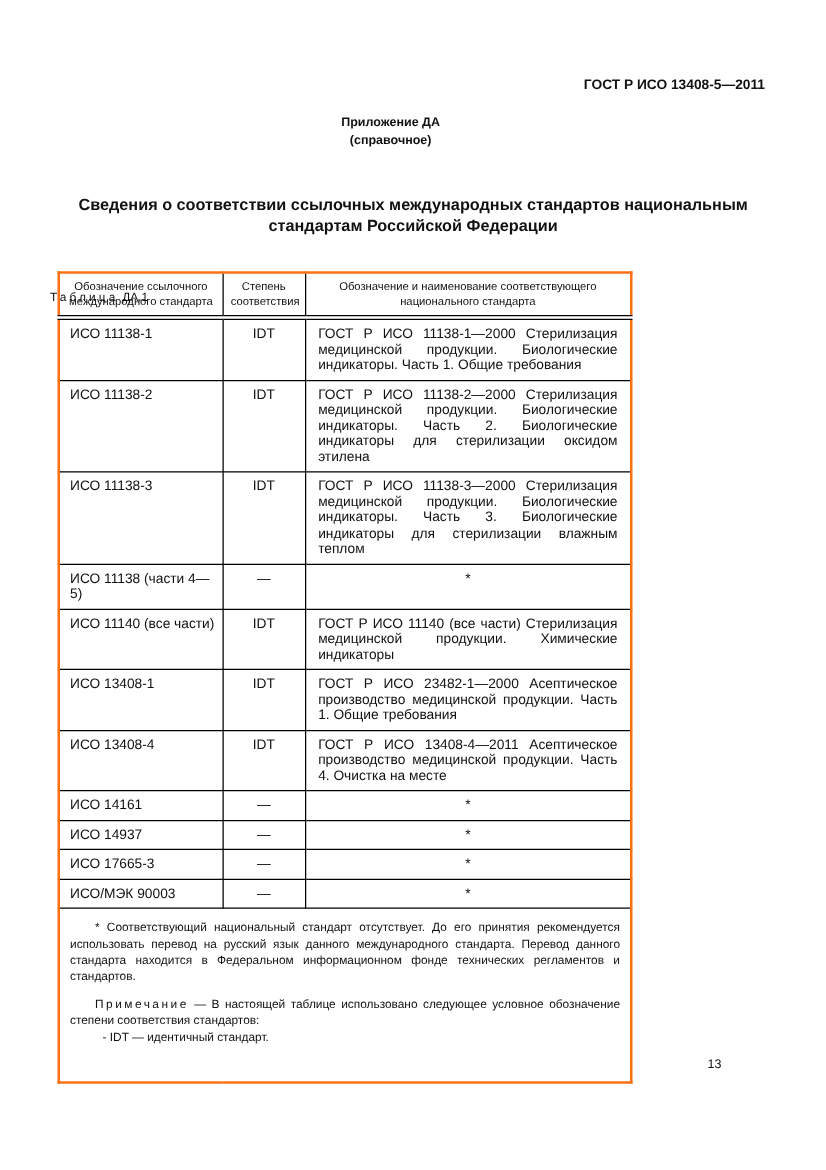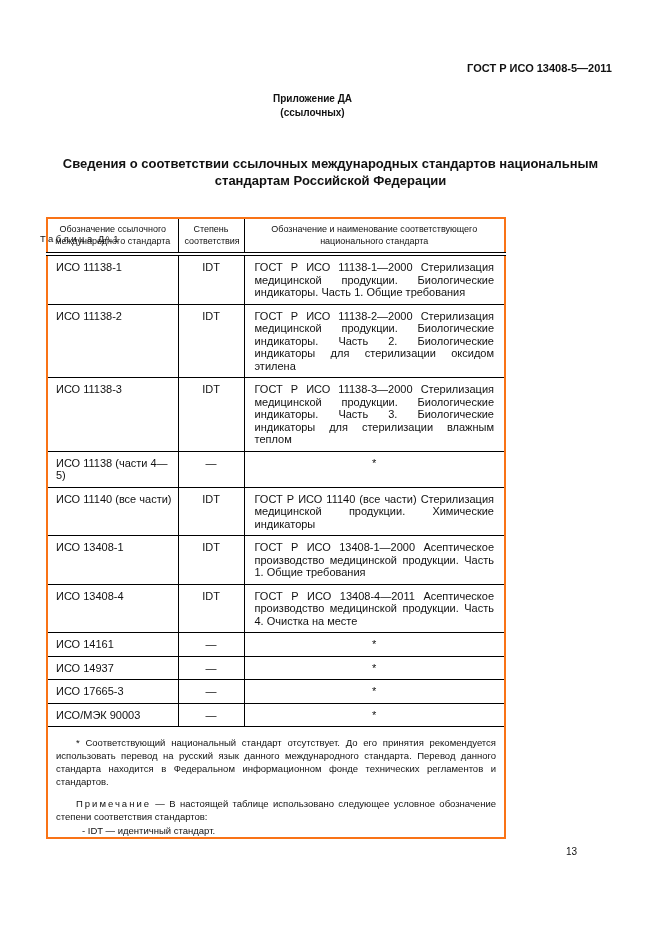--- a/index.html
+++ b/index.html
@@ -86,21 +86,21 @@
     padding: 5px 6px;
   }
   .std-table td.c1 { padding-left: 8px; }
   .std-table td.c2 { text-align: center; }
   .std-table td.c3 { text-align: justify; padding-left: 10px; padding-right: 10px; }
   .std-table td.c3.star { text-align: center; }
   .col-ref { width: 131px; }
   .col-deg { width: 66px; }
 
   .std-table tfoot td {
-    padding: 9px 8px 0 8px;
+    padding: 9px 8px 28px 8px;
     font-size: 9.5px;
     line-height: 13px;
   }
   .fn-para {
     margin: 0 0 9px 0;
     text-indent: 20px;
     text-align: justify;
   }
   .fn-note {
     margin: 0;
@@ -120,21 +120,21 @@
   }
 </style>
 </head>
 <body>
 
 <div class="page">
 
   <div class="doc-code">ГОСТ Р ИСО 13408-5—2011</div>
 
   <div class="annex-title">Приложение ДА</div>
-  <div class="annex-sub">(ссылочных)</div>
+  <div class="annex-sub">(справочное)</div>
 
   <div class="main-title">Сведения о соответствии ссылочных международных стандартов национальным стандартам Российской Федерации</div>
 
   <div class="table-caption">
     <span class="caption-word">Таблица</span><span class="caption-number">ДА.1</span>
   </div>
 
   <table class="std-table">
     <colgroup>
       <col class="col-ref">
@@ -170,21 +170,21 @@
           <td class="c3 star">*</td>
         </tr>
         <tr>
           <td class="c1">ИСО 11140 (все части)</td>
           <td class="c2">IDT</td>
           <td class="c3">ГОСТ Р ИСО 11140 (все части) Стерилизация медицинской продукции. Химические индикаторы</td>
         </tr>
         <tr>
           <td class="c1">ИСО 13408-1</td>
           <td class="c2">IDT</td>
-          <td class="c3">ГОСТ Р ИСО 13408-1—2000 Асептическое производство медицинской продукции. Часть 1. Общие требования</td>
+          <td class="c3">ГОСТ Р ИСО 23482-1—2000 Асептическое производство медицинской продукции. Часть 1. Общие требования</td>
         </tr>
         <tr>
           <td class="c1">ИСО 13408-4</td>
           <td class="c2">IDT</td>
           <td class="c3">ГОСТ Р ИСО 13408-4—2011 Асептическое производство медицинской продукции. Часть 4. Очистка на месте</td>
         </tr>
         <tr>
           <td class="c1">ИСО 14161</td>
           <td class="c2">—</td>
           <td class="c3 star">*</td>

